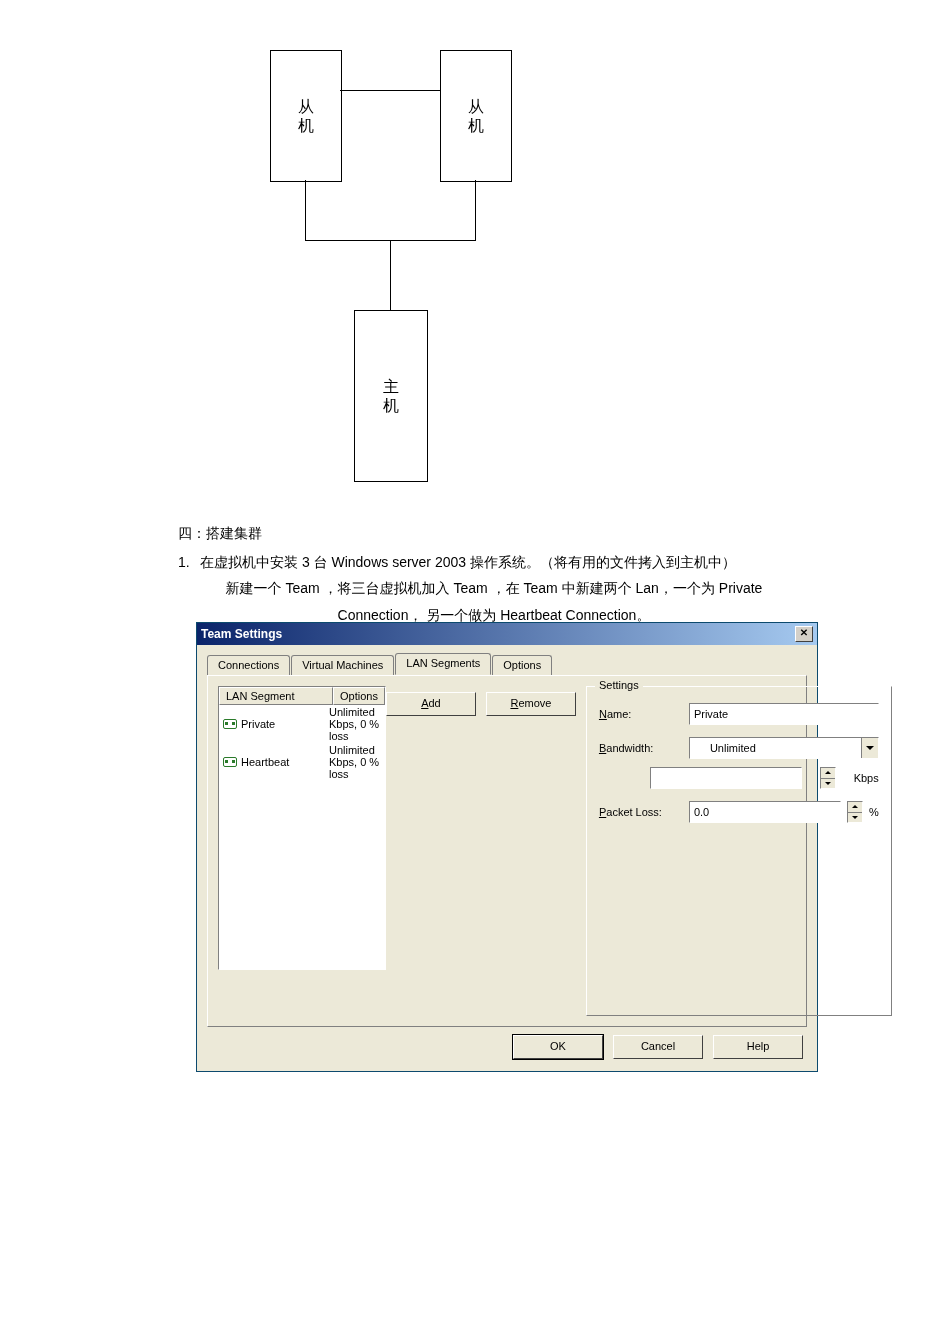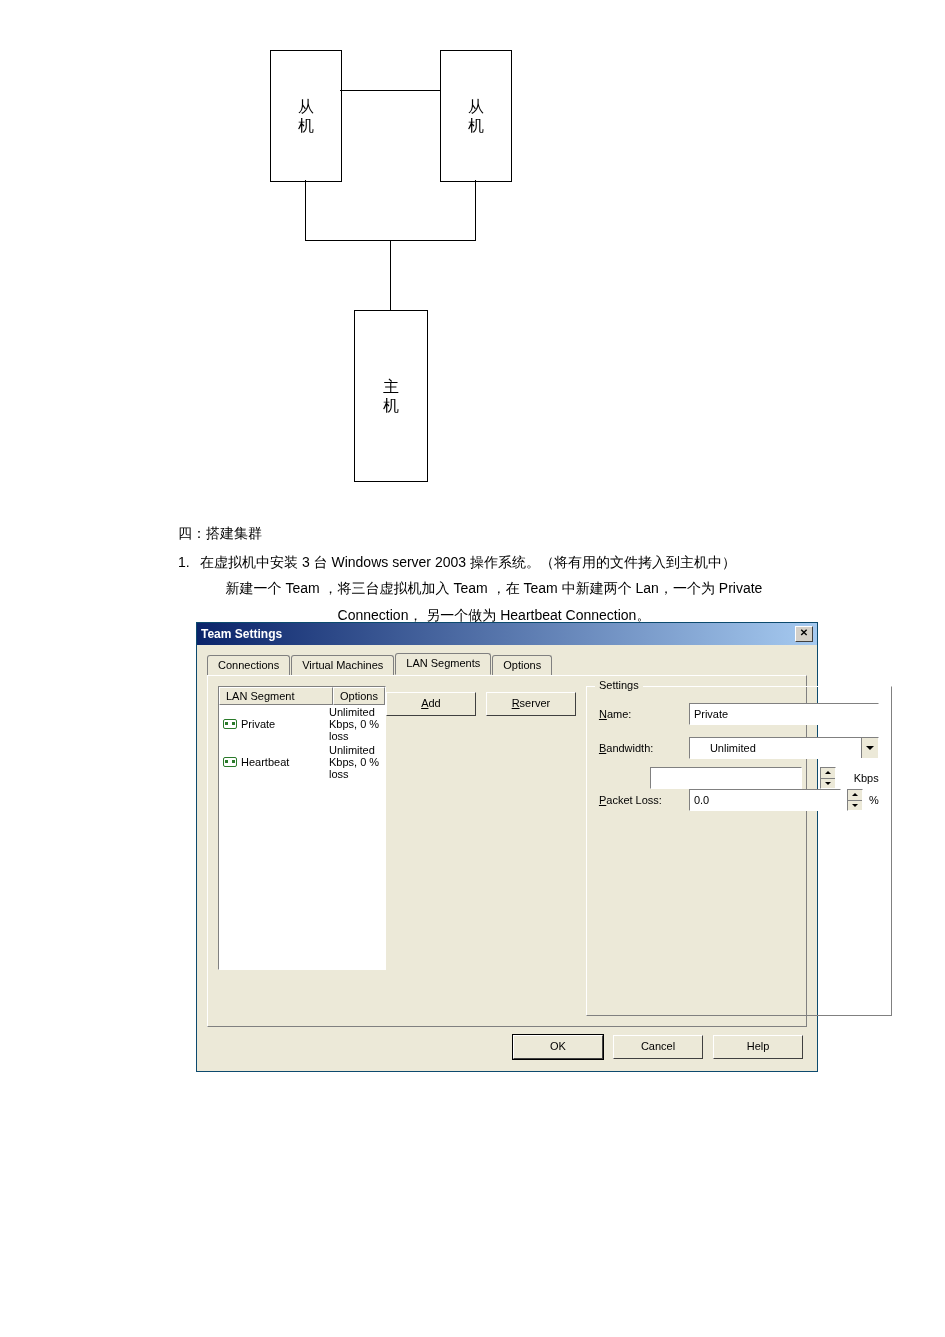--- a/index.html
+++ b/index.html
@@ -285,21 +285,21 @@
     border-left: 3px solid transparent;
     border-right: 3px solid transparent;
     border-top: 3px solid #000;
   }
   .bw-row2 {
     display: flex;
     justify-content: flex-end;
     align-items: center;
     gap: 18px;
     margin-top: -4px;
-    margin-bottom: 0;
+    margin-bottom: 12px;
   }
   .bw-row2 .textinput { flex: 0 0 60px; text-align: right; }
 
   .dlg-buttons {
     display: flex;
     justify-content: flex-end;
     gap: 10px;
     padding: 8px 4px 2px 4px;
   }
 </style>
@@ -374,21 +374,21 @@
             <div class="lv-row">
               <div class="c1">
                   <span class="lan-icon"></span>
                   <span>Heartbeat</span>
                 </div>
               <div class="c2">Unlimited Kbps, 0 % loss</div>
             </div>
           </div>
           <div class="btn-row">
             <div class="winbtn"><span class="u">A</span><span>dd</span></div>
-            <div class="winbtn"><span class="u">R</span><span>server</span></div>
+            <div class="winbtn"><span class="u">R</span><span>emove</span></div>
           </div>
         </div>
         <div class="right-col">
           <div class="groupbox">
             <div class="legend">Settings</div>
 
             <div class="form-row">
               <div class="lbl"><span class="u">N</span><span>ame:</span></div>
               <div class="fld">
                 <input class="textinput" value="Private" style="">

